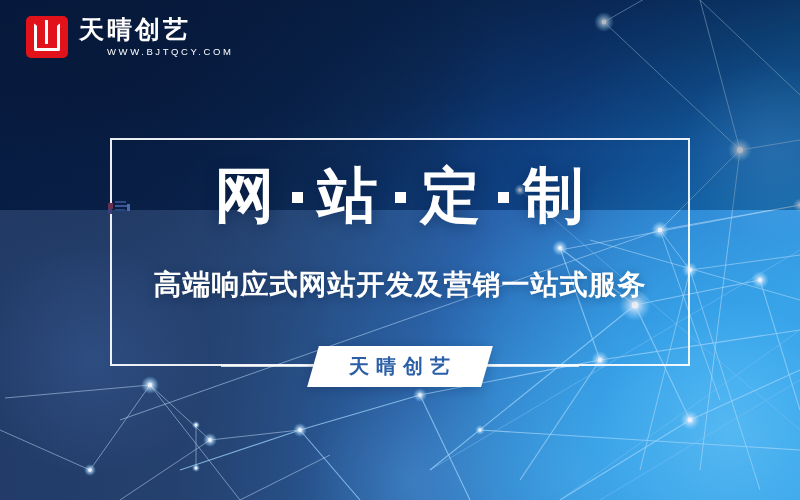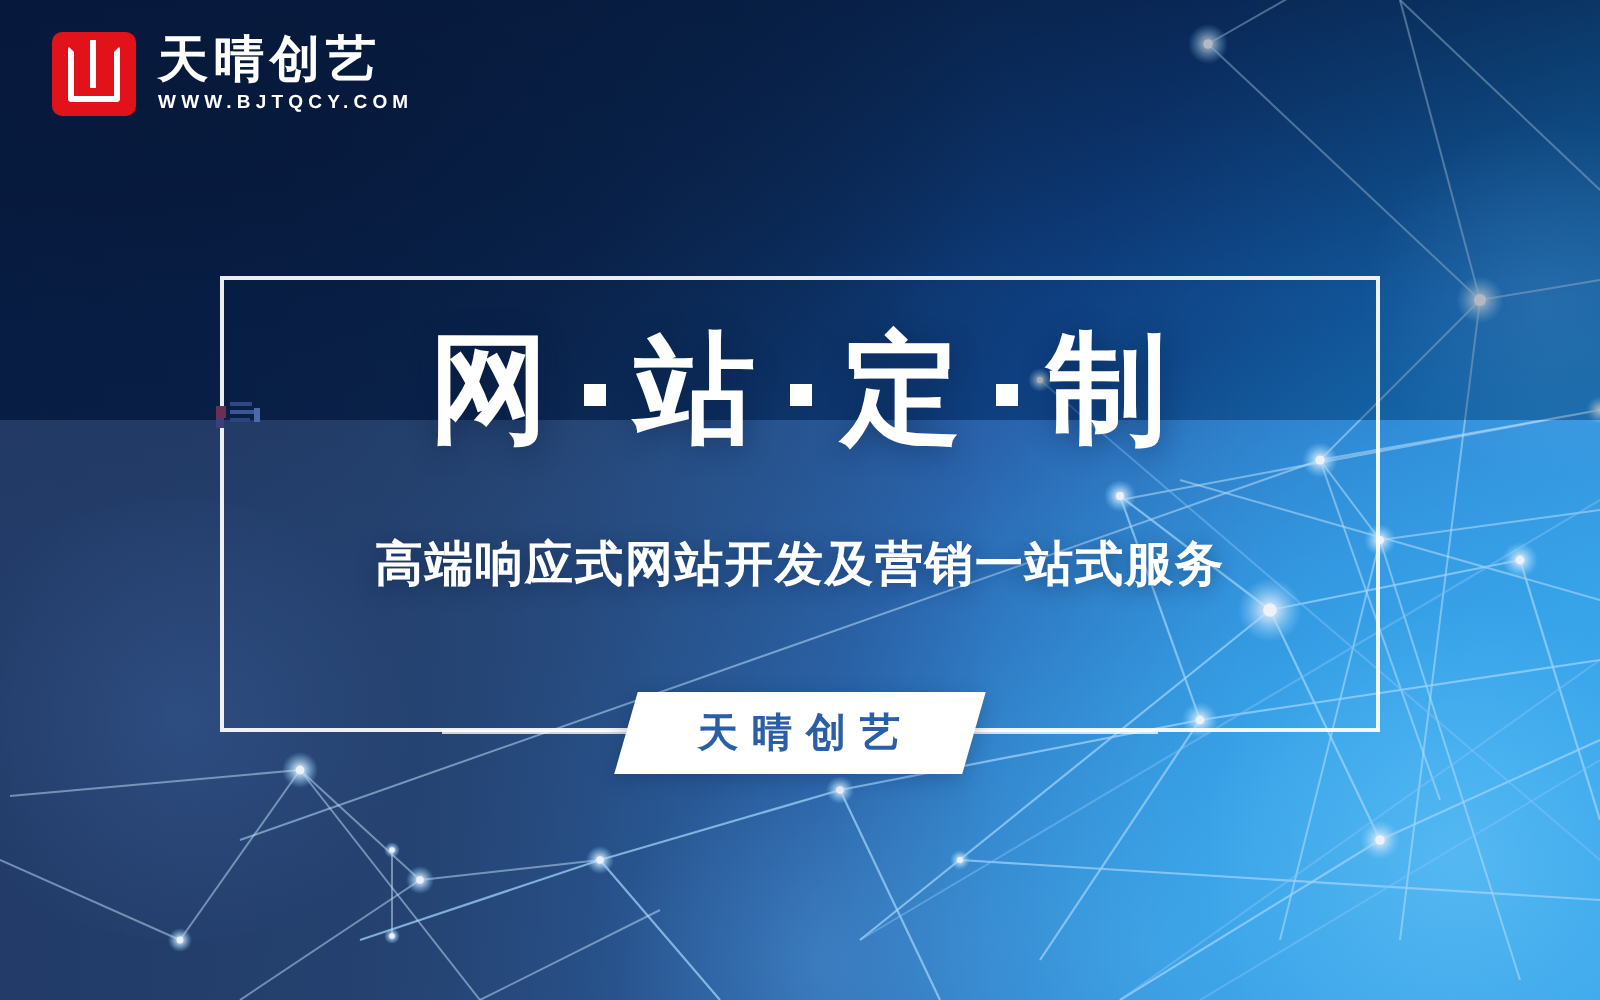--- a/index.html
+++ b/index.html
@@ -90,23 +90,24 @@
   .logo-cn {
     color: #ffffff;
     font-size: 25px;
     font-weight: 700;
     letter-spacing: 3px;
     font-family: "DejaVu Sans", "Liberation Sans", sans-serif;
   }
   .logo-url {
     color: #ffffff;
     font-size: 9.5px;
-    font-weight: 700;
+    font-weight: 400;
     letter-spacing: 2.6px;
     margin-top: 5px;
+    margin-left: 28px;
   }
 
   
   .frame {
     position: absolute;
     left: 110px; top: 138px;
     width: 580px; height: 228px;
     border: 2px solid rgba(255,255,255,0.92);
     box-sizing: border-box;
   }
@@ -135,21 +136,21 @@
     position: relative;
     top: 2px;
     flex: none;
   }
 
   .subhead {
     position: absolute;
     left: 0; right: 0; top: 266px;
     text-align: center;
     color: #ffffff;
-    font-size: 24px;
+    font-size: 28px;
     font-weight: 700;
     letter-spacing: 1px;
     font-family: "DejaVu Sans", "Liberation Sans", sans-serif;
     text-shadow: 0 2px 10px rgba(6,24,60,0.4);
   }
 
   
   .badge-row {
     position: absolute;
     left: 0; right: 0; top: 348px;

